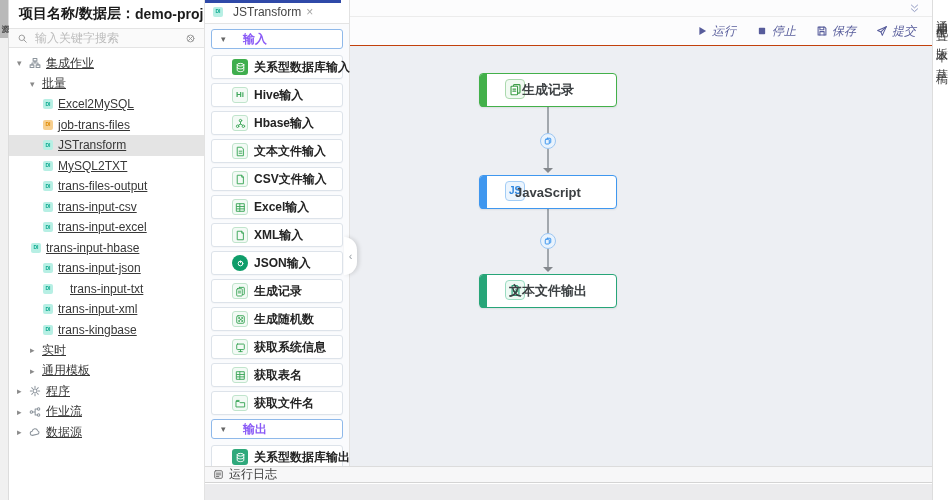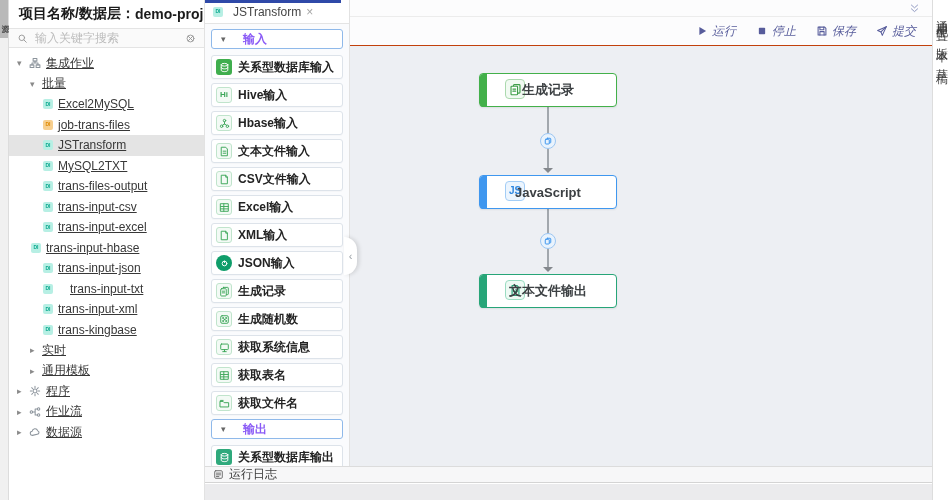--- a/index.html
+++ b/index.html
@@ -41,21 +41,21 @@
   .tabbar{position:relative;height:24px;background:#fff;border-bottom:1px solid #e4e4e4;display:flex;align-items:center;padding:0 8px;}
   .tabtop{position:absolute;top:0;left:0;right:8px;height:3px;background:#2f49a8;}
   .tablabel{font-size:12px;color:#454545;margin:0 5px;}
   .tabclose{font-size:12px;color:#a5a5a5;cursor:pointer;}
   .pcontent{padding:5px 6px 0 6px;}
   .phead{height:20px;border:1px solid #8fb9ea;border-radius:3px;background:#fff;display:flex;align-items:center;
          padding:0 5px;margin-bottom:6px;cursor:pointer;}
   .phead .caret{margin:0 10px 0 4px;color:#666;}
   .phlabel{font-size:12px;font-weight:bold;color:#8b5cf6;}
   .pitem{height:24px;border:1px solid #dde3ea;border-radius:3px;background:#fff;display:flex;align-items:center;
-         padding:0 4px;margin-bottom:4px;cursor:grab;box-shadow:0 1px 0 rgba(0,0,0,.02);}
+         padding:0 20px;margin-bottom:4px;cursor:grab;box-shadow:0 1px 0 rgba(0,0,0,.02);}
   .pilabel{font-size:12px;font-weight:bold;color:#232323;white-space:nowrap;}
   .pic{width:16px;height:16px;border-radius:3px;display:flex;align-items:center;justify-content:center;margin-right:6px;flex:none;}
   .pic svg{width:11px;height:11px;}
   .v-outline{border:1px solid #c0e4cc;background:#f3faf5;color:#3da75a;}
   .v-solid-green{background:#3fae4e;color:#fff;}
   .v-solid-teal{background:#2fa97c;color:#fff;}
   .v-solid-circle{background:#0f9d6a;color:#fff;border-radius:50%;}
   .tt{font-size:8px;font-weight:bold;line-height:1;}
 
   

